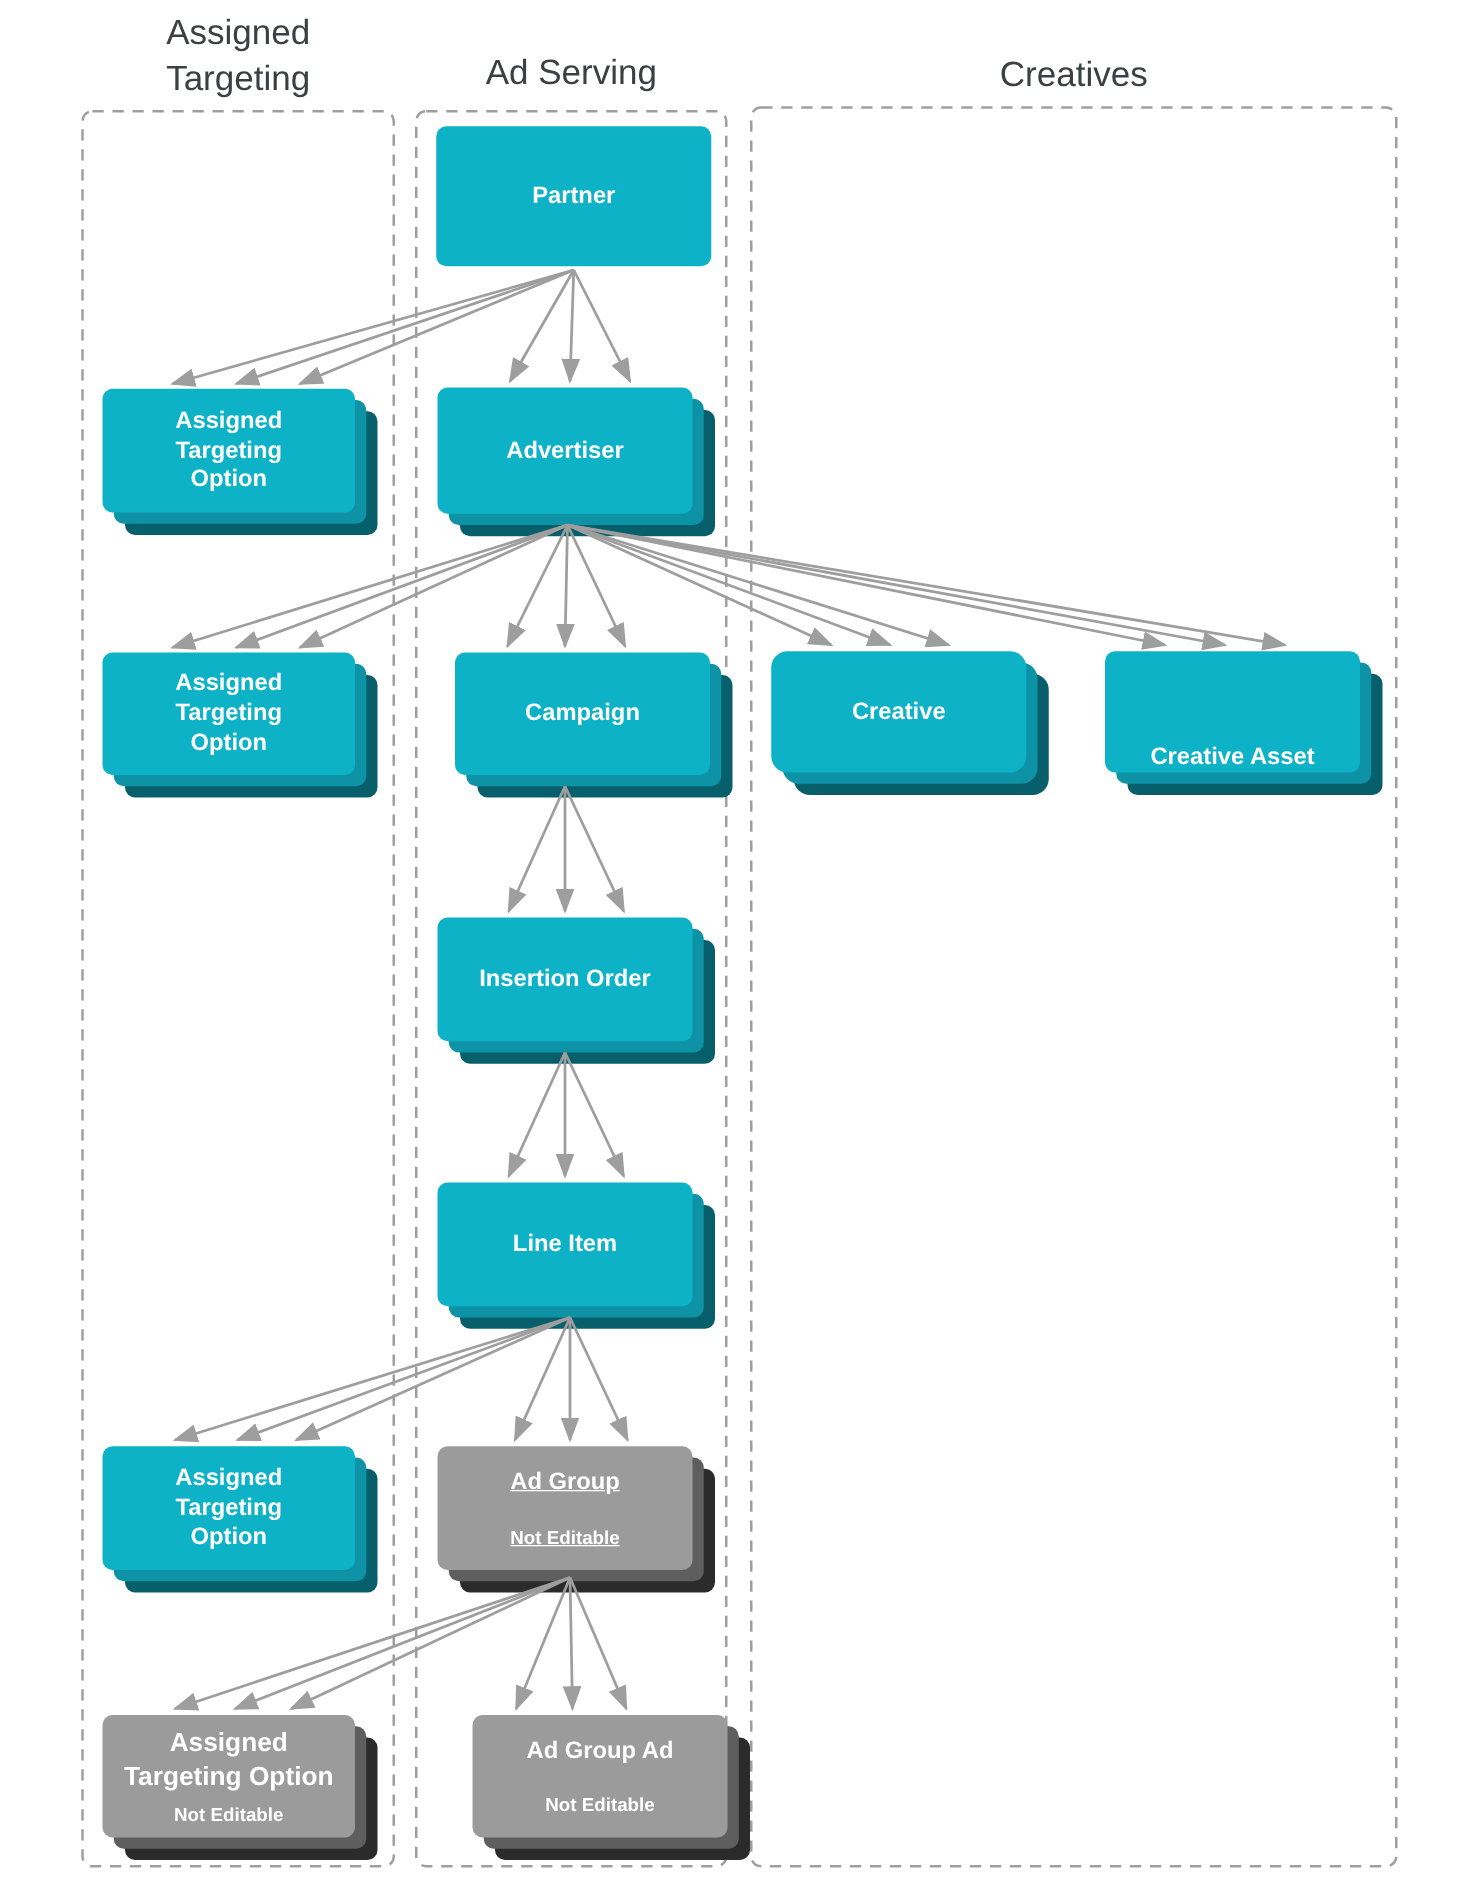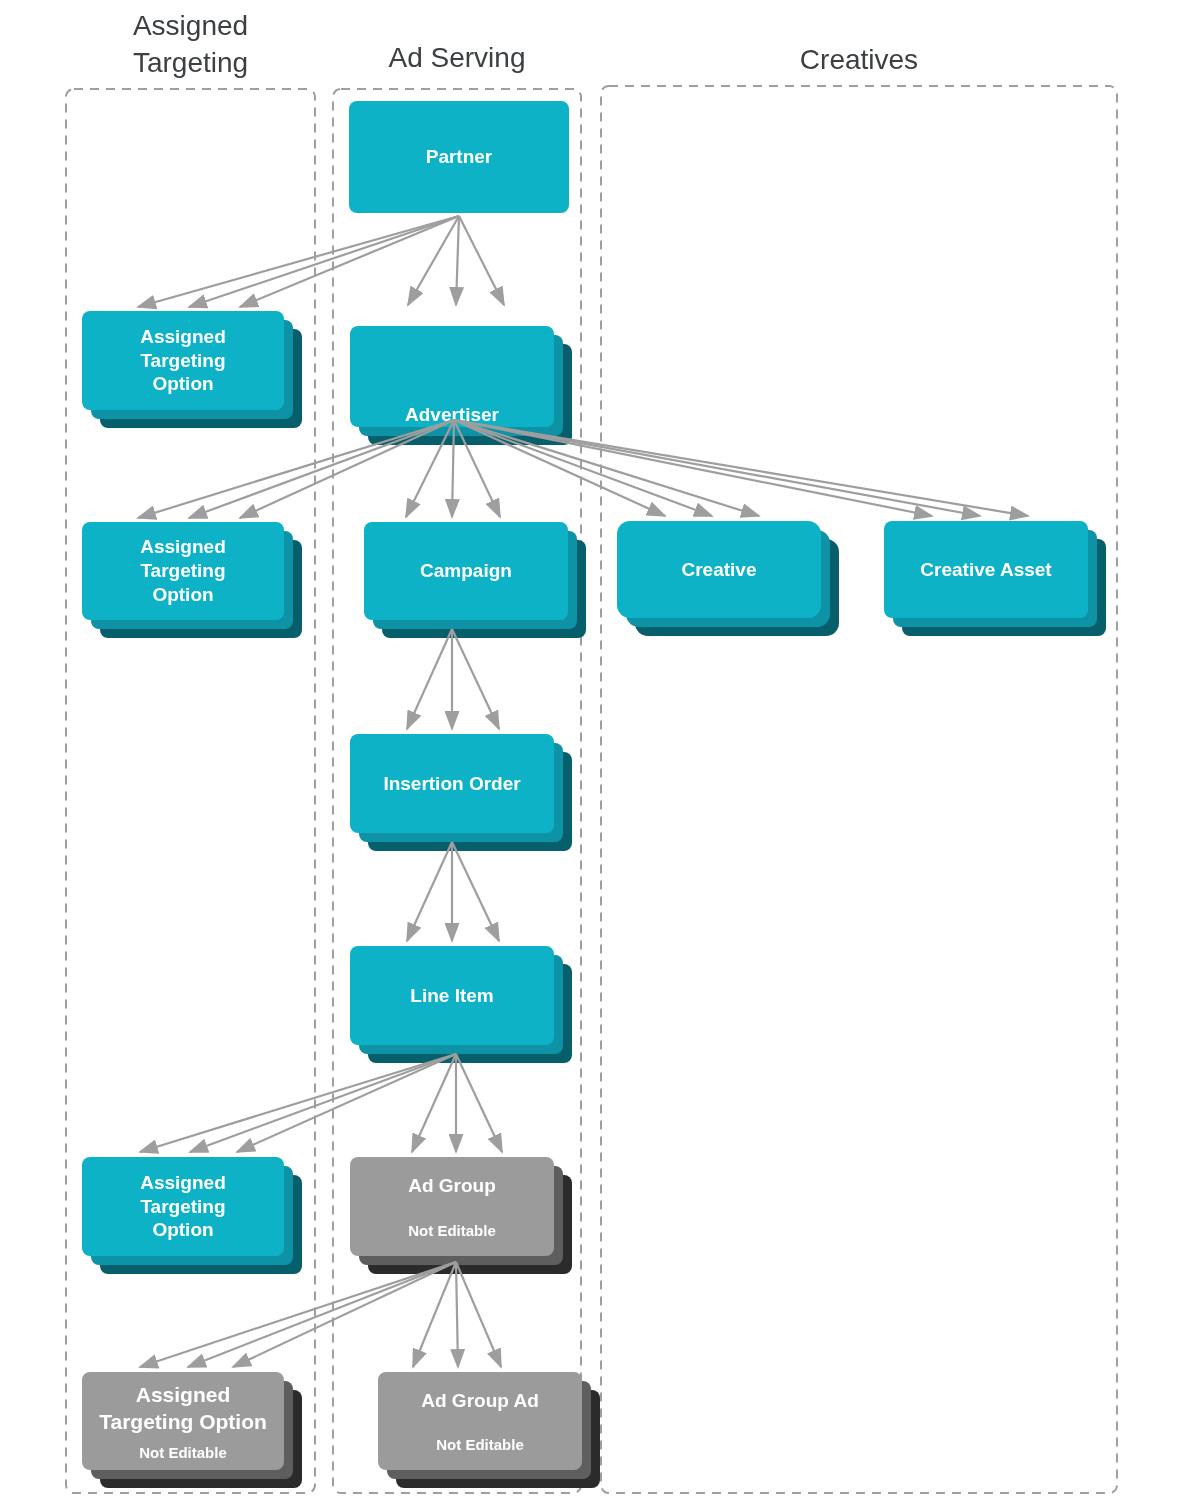--- a/index.html
+++ b/index.html
@@ -36,30 +36,30 @@
   .node .lbl{font-weight:bold;font-size:19px;line-height:1.26;white-space:pre-line;}
   .node .note{font-weight:bold;font-size:15px;}
   .teal{background:var(--teal);}
   .teal.stack{box-shadow:9px 9px 0 var(--teal_mid),18px 18px 0 var(--teal_dark);}
   .gray{background:var(--gray);box-shadow:9px 9px 0 var(--gray_mid),18px 18px 0 var(--gray_dark);}
   .gray.tall-gap{gap:24px;}
   .gray.small-gap{gap:9px;}
   .gray.small-gap .lbl{font-size:21px;line-height:1.3;}
 
   .n-partner{left:349px;top:101px;width:220px;height:112px;}
-  .n-advertiser{left:350px;top:326px;width:204px;height:101px;justify-content:flex-end;}
+  .n-advertiser{left:350px;top:310px;width:204px;height:101px;}
   .n-ato-partner{left:82px;top:311px;width:202px;height:99px;}
   .n-campaign{left:364px;top:522px;width:204px;height:98px;}
   .n-ato-advertiser{left:82px;top:522px;width:202px;height:98px;}
   .n-creative{left:617px;top:521px;width:204px;height:97px;border-radius:13px;}
-  .n-creative-asset{left:884px;top:521px;width:204px;height:97px;}
+  .n-creative-asset{left:884px;top:521px;width:204px;height:97px;justify-content:flex-end;}
   .n-insertion-order{left:350px;top:734px;width:204px;height:99px;}
   .n-line-item{left:350px;top:946px;width:204px;height:99px;}
   .n-ato-line-item{left:82px;top:1157px;width:202px;height:99px;}
-  .n-ad-group{left:350px;top:1157px;width:204px;height:99px;}
+  .n-ad-group{left:350px;top:1157px;width:204px;height:99px;text-decoration:underline;}
   .n-ato-ad-group{left:82px;top:1372px;width:202px;height:98px;}
   .n-ad-group-ad{left:350px;top:1372px;width:204px;height:98px;margin-left:28px;}
 </style>
 </head>
 <body>
 
 <div class="stage">
 
   <svg class="layer cols">
     <rect class="colrect" x="66" y="89" width="249" height="1404" rx="8"></rect>

